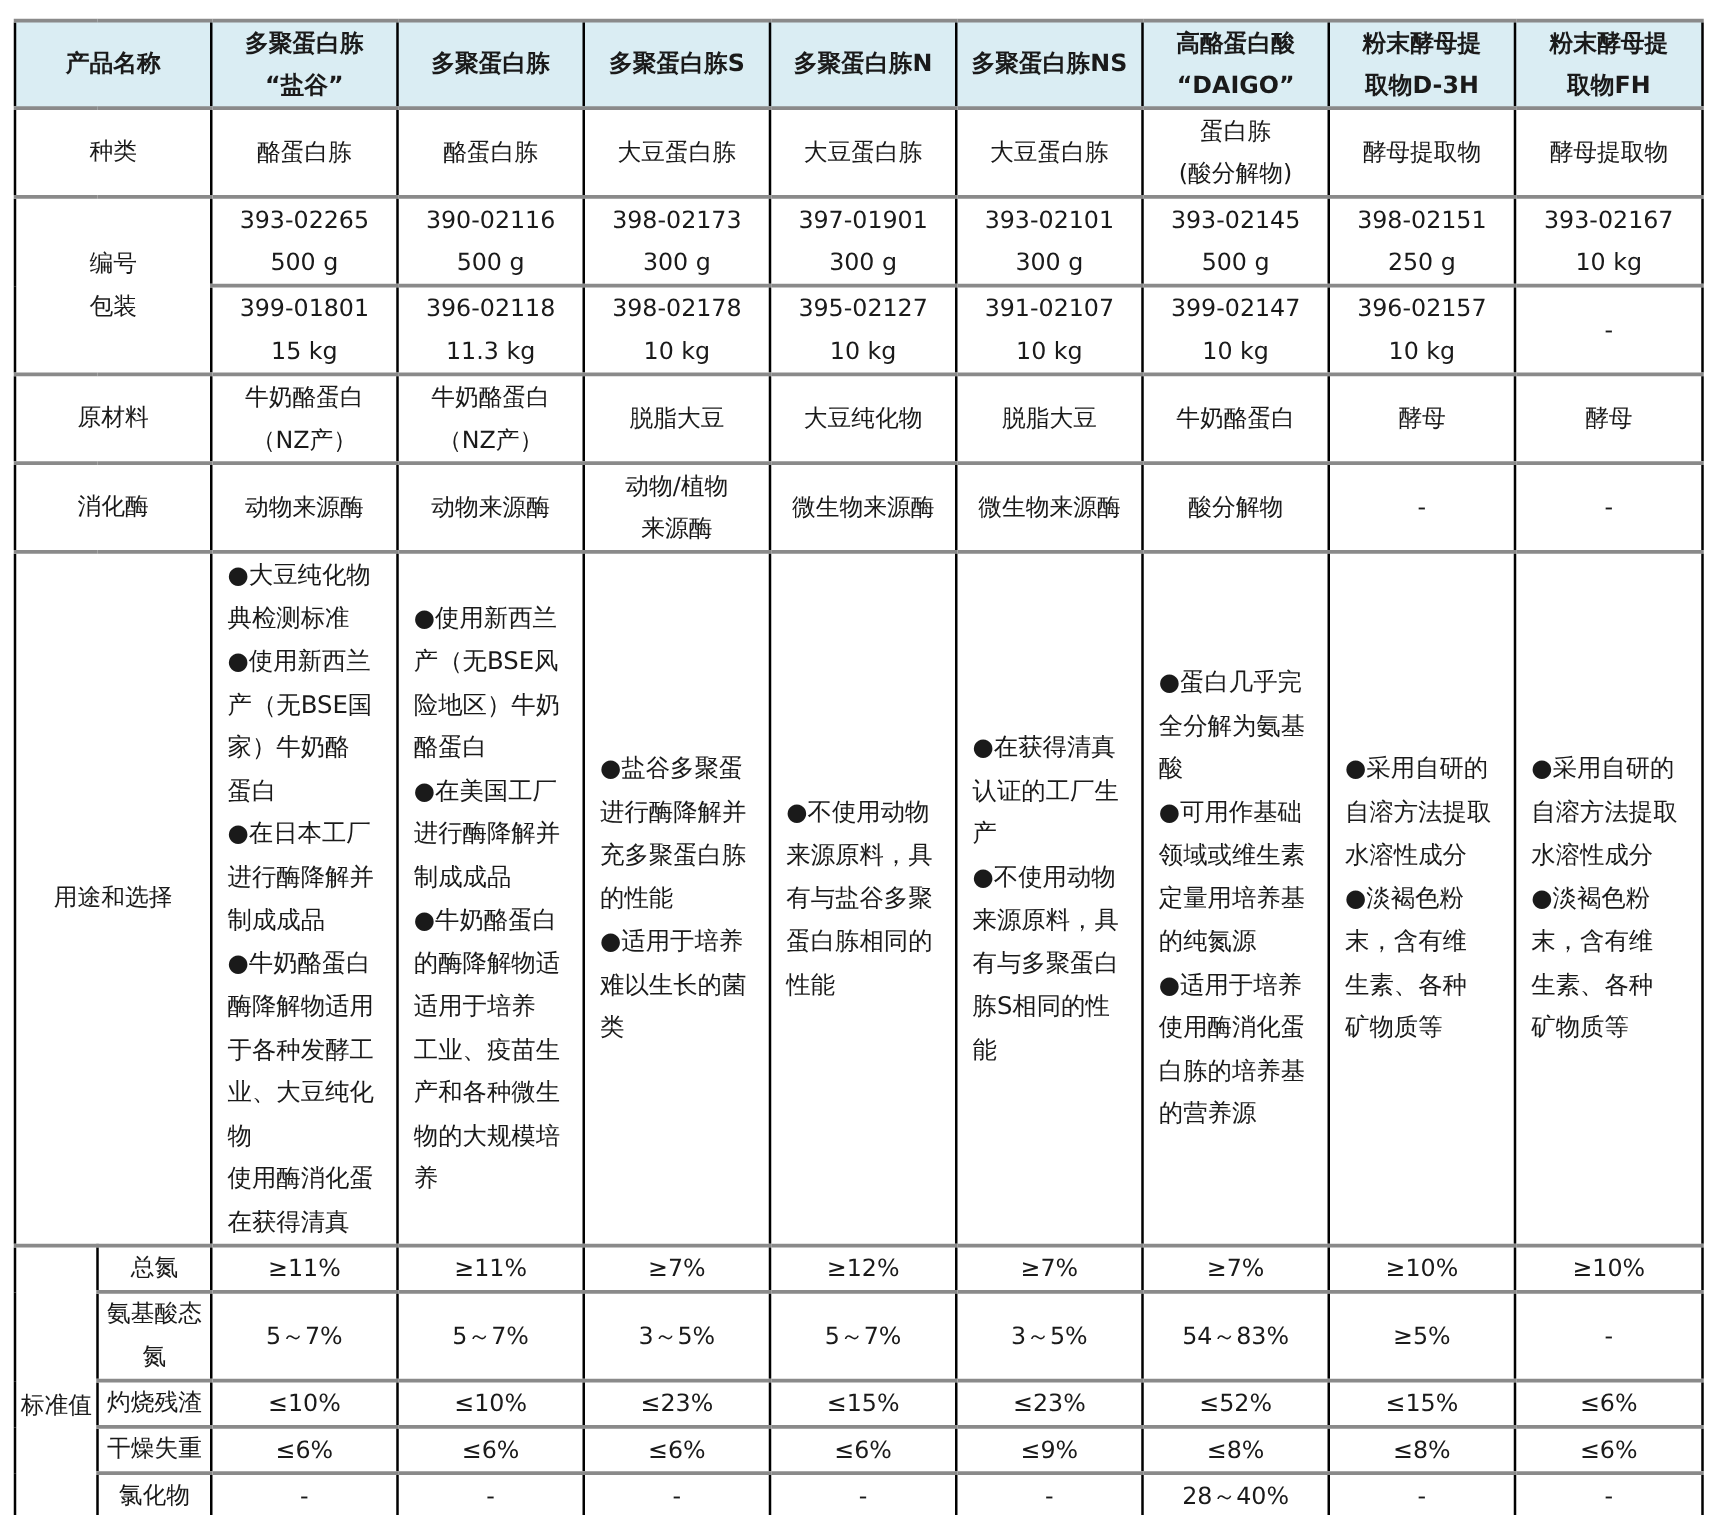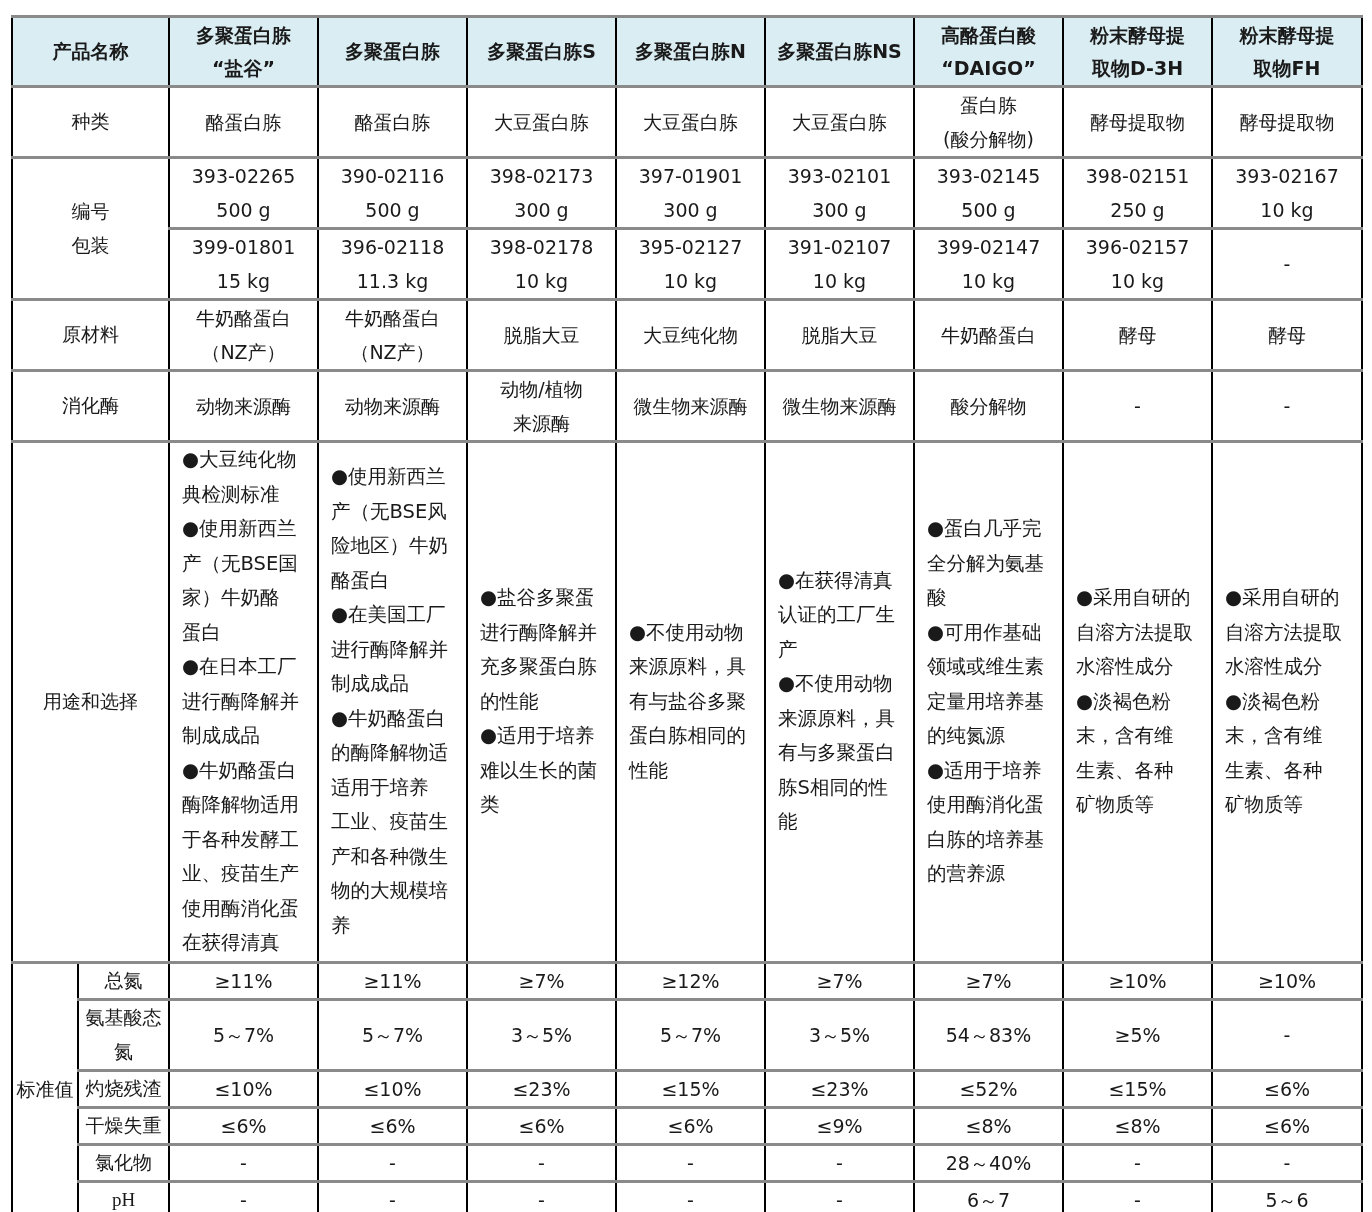--- a/index.html
+++ b/index.html
@@ -194,21 +194,21 @@
           <span class="item">●使用新西兰</span>
           <span class="item">产（无BSE国</span>
           <span class="item">家）牛奶酪</span>
           <span class="item">蛋白</span>
           <span class="item">●在日本工厂</span>
           <span class="item">进行酶降解并</span>
           <span class="item">制成成品</span>
           <span class="item">●牛奶酪蛋白</span>
           <span class="item">酶降解物适用</span>
           <span class="item">于各种发酵工</span>
-          <span class="item">业、疫苗生产</span>
+          <span class="item">业、大豆纯化物</span>
           <span class="item">使用酶消化蛋</span>
           <span class="item">在获得清真</span>
         </td>
     <td class="usage">
           <span class="item">●使用新西兰</span>
           <span class="item">产（无BSE风</span>
           <span class="item">险地区）牛奶</span>
           <span class="item">酪蛋白</span>
           <span class="item">●在美国工厂</span>
           <span class="item">进行酶降解并</span>

